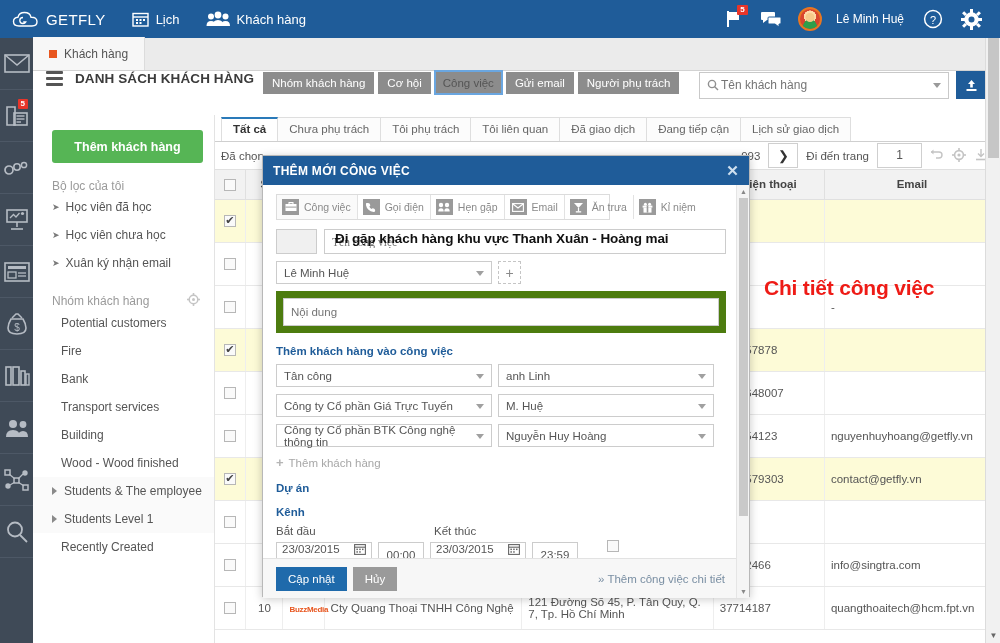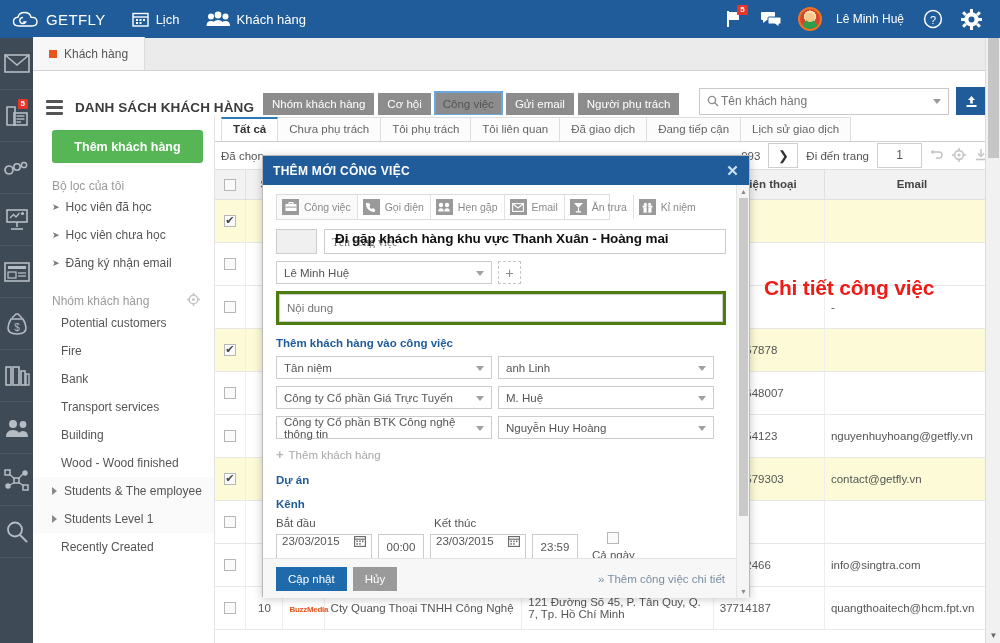--- a/index.html
+++ b/index.html
@@ -77,21 +77,21 @@
     border-right: 1px solid #dcdcdc;
   }
   .subtab .sq { width: 8px; height: 8px; display: inline-block; }
   .subtab.active { background: #f7f7f7; color: #555; }
   .subtab.active .sq { background: #e8561f; }
   .subtab .sq.gray { background: #b9b9b9; }
 
   
   .pagehead {
     position: absolute; left: 33px; top: 71px; width: 967px; height: 44px;
-    background: #fff; display: flex; align-items: flex-end; padding-left: 13px;
+    background: #fff; display: flex; align-items: flex-start; padding-left: 13px;
   }
   .hamburger { width: 17px; display: flex; flex-direction: column; gap: 3px; cursor: pointer; }
   .hamburger span { display: block; height: 3px; background: #555; border-radius: 1px; }
   .pagetitle {
     font-size: 13.5px; font-weight: bold; color: #3b3b3b; letter-spacing: .1px;
     margin-left: 12px; white-space: nowrap;
   }
   .hbtns { display: flex; align-items: center; gap: 4px; margin-left: 9px; }
   .hbtn {
     background: #8c8c8c; color: #fff; font-size: 11.5px;
@@ -252,21 +252,21 @@
   .sel .cd { position: absolute; right: 7px; top: 9px;
     width: 0; height: 0; border-left: 4px solid transparent; border-right: 4px solid transparent;
     border-top: 5px solid #a0a0a0; }
   .sel.w1 { width: 216px; }
   .plus-box {
     width: 23px; height: 23px; border: 1px dashed #c5c5c5; display: flex; align-items: center;
     justify-content: center; color: #8a8a8a; font-size: 14px; cursor: pointer;
   }
 
   .note-wrap {
-    margin-top: 7px; border: 3px solid #4d7c0f; padding: 0;
+    margin-top: 7px; border: 7px solid #4d7c0f; padding: 0;
   }
   .note-input {
     width: 100%; height: 28px; border: 1px solid #ccc; font-size: 11.5px; color: #aaa;
     padding: 0 7px; font-family: "Liberation Sans", sans-serif; display: block;
   }
   .blue-head { color: #1f5c99; font-weight: bold; font-size: 11.5px; margin-top: 12px; }
   .pair-row { display: flex; gap: 6px; margin-top: 7px; }
   .pair-row .sel.a { width: 216px; }
   .pair-row .sel.b { width: 216px; }
   .add-cust {
@@ -536,21 +536,21 @@
     <div class="filter-item">
       <span class="arr">➤</span>
       <span>Học viên đã học</span>
     </div>
     <div class="filter-item">
       <span class="arr">➤</span>
       <span>Học viên chưa học</span>
     </div>
     <div class="filter-item">
       <span class="arr">➤</span>
-      <span>Đăng ký nhận email</span>
+      <span>Xuân ký nhận email</span>
     </div>
 
     <div class="sec-label row">
       <span>Nhóm khách hàng</span>
       <span>
         <svg width="13" height="13" viewBox="0 0 13 13">
           <circle cx="6.5" cy="6.5" r="4.3" fill="none" stroke="#c5c5c5" stroke-width="1.5"></circle>
           <circle cx="6.5" cy="6.5" r="1.5" fill="#c5c5c5"></circle>
           <g fill="#c5c5c5">
               <rect x="5.7" y="0" width="1.6" height="2.4"></rect>
@@ -831,21 +831,21 @@
         </div>
 
         <div class="note-wrap">
           <input class="note-input" type="text" placeholder="Nội dung" style="">
         </div>
 
         <div class="blue-head">Thêm khách hàng vào công việc</div>
 
         <div class="pair-row">
           <div class="sel a">
-            <span>Tân niệm</span>
+            <span>Tân công</span>
             <span class="cd"></span>
           </div>
           <div class="sel b">
             <span>anh Linh</span>
             <span class="cd"></span>
           </div>
         </div>
         <div class="pair-row">
           <div class="sel a">
             <span>Công ty Cổ phần Giá Trực Tuyến</span>

